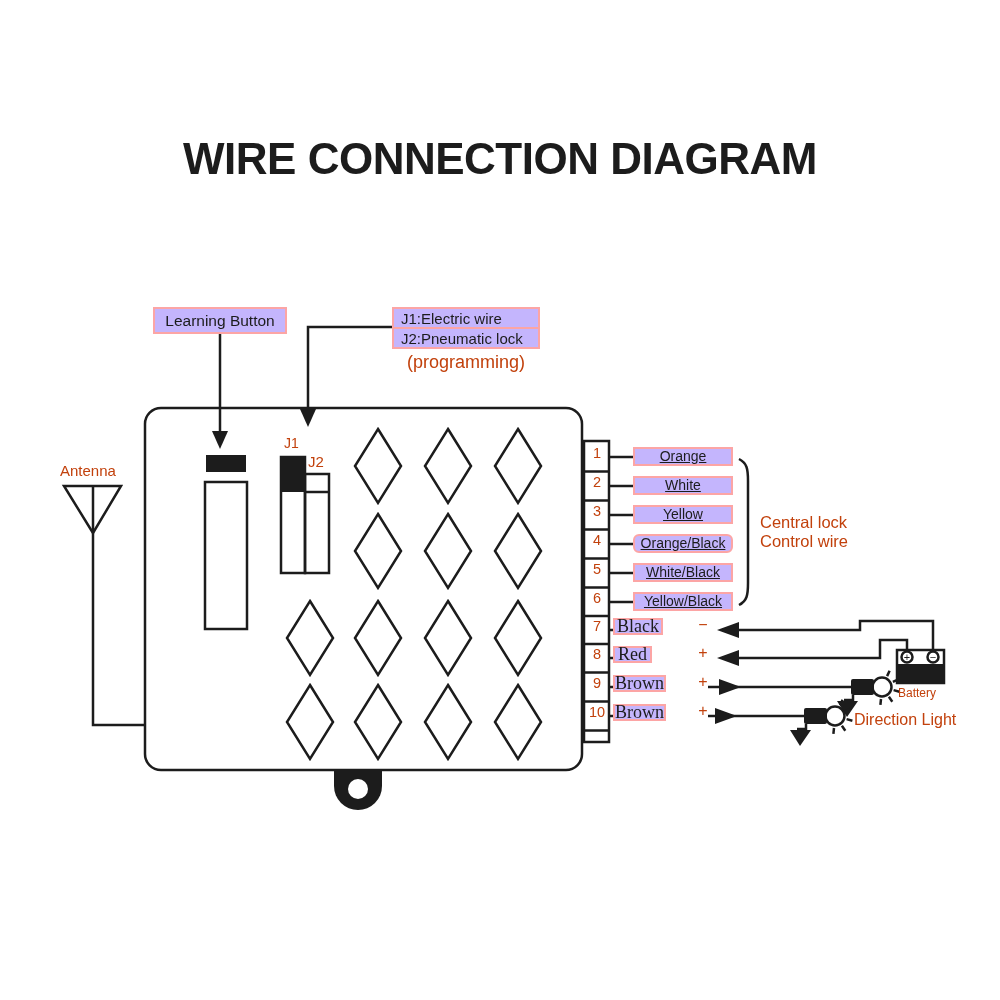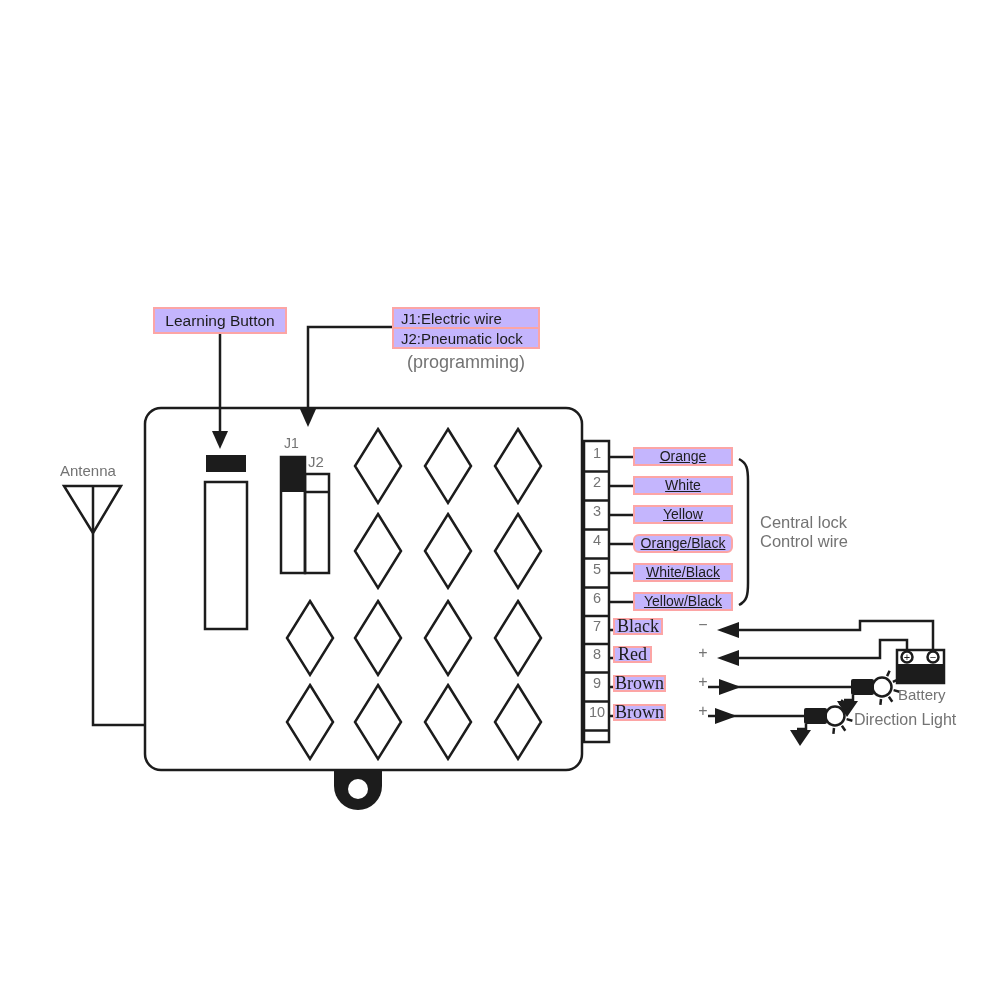--- a/index.html
+++ b/index.html
@@ -3,21 +3,21 @@
 <meta charset="utf-8">
 <style>
   html,body{margin:0;padding:0;background:#ffffff;}
   .canvas{
     position:relative;width:1000px;height:1000px;background:#ffffff;
     font-family:"Liberation Sans",sans-serif;color:#1c1c1c;overflow:hidden;
   }
   svg.art{position:absolute;left:0;top:0;}
   .ln{stroke:#1c1c1c;stroke-width:2.5;fill:none;}
   .fillink{fill:#1c1c1c;stroke:none;}
-  .lbl{position:absolute;white-space:nowrap;color:#737373;}
+  .lbl{position:absolute;white-space:nowrap;color:#c2410c;}
   .title{
     position:absolute;left:0;right:0;top:134px;text-align:center;
     font-size:44px;font-weight:bold;letter-spacing:-0.5px;
   }
   .boxed{
     position:absolute;border:2px solid #fca5a5;background:#c4b5fd;
     box-sizing:border-box;text-align:center;
   }
   .callout{font-size:15.5px;line-height:23px;width:134px;height:27px;left:153px;top:307px;}
   .jbox{left:392px;width:148px;padding-left:7px;text-align:left;font-size:15px;line-height:19px;height:22px;}
@@ -126,20 +126,21 @@
 
     <g>
       <rect class="fillink" x="804" y="708" width="23" height="16" rx="2"></rect>
       <circle class="ln" cx="835" cy="716" r="9.5" fill="#ffffff"></circle>
       <path class="ln" stroke-width="2" d="M840.1,705.1 L842.6,699.7 M845.9,710.9 L851.3,708.4 M846.6,719.1 L852.4,720.7 M841.9,725.8 L845.3,730.7 M834,728 L833.4,733.9"></path>
       <path class="ln" d="M806,724 V729 H797"></path>
       <polygon class="fillink" points="790,730 811,730 800,746"></polygon>
     </g>
   </svg>
 
+  <div class="title">WIRE CONNECTION DIAGRAM</div>
 
   <div class="boxed callout">Learning Button</div>
 
   <div class="boxed jbox" style="top:307px;">J1:Electric wire</div>
   <div class="boxed jbox" style="top:327px;">J2:Pneumatic lock</div>
   <div class="lbl prog">(programming)</div>
 
   <div class="lbl" style="left:60px;top:462px;font-size:15px;">Antenna</div>
 
   <div class="lbl" style="left:284px;top:435px;font-size:14px;">J1</div>
@@ -168,16 +169,16 @@
   <div class="boxed wirebox-sm" style="top:675px;width:53px;">Brown</div>
   <div class="boxed wirebox-sm" style="top:704px;width:53px;">Brown</div>
 
   <div class="lbl pol" style="top:617px;">−</div>
   <div class="lbl pol" style="top:645px;">+</div>
   <div class="lbl pol" style="top:674px;">+</div>
   <div class="lbl pol" style="top:703px;">+</div>
 
   <div class="lbl side" style="left:760px;top:513px;">Central lock</div>
   <div class="lbl side" style="left:760px;top:532px;">Control wire</div>
-  <div class="lbl" style="left:898px;top:686px;font-size:15px;">Battery</div>
+  <div class="lbl" style="left:898px;top:686px;font-size:12px;">Battery</div>
   <div class="lbl" style="left:854px;top:711px;font-size:16px;">Direction Light</div>
 
 </div>
 
 </body></html>

